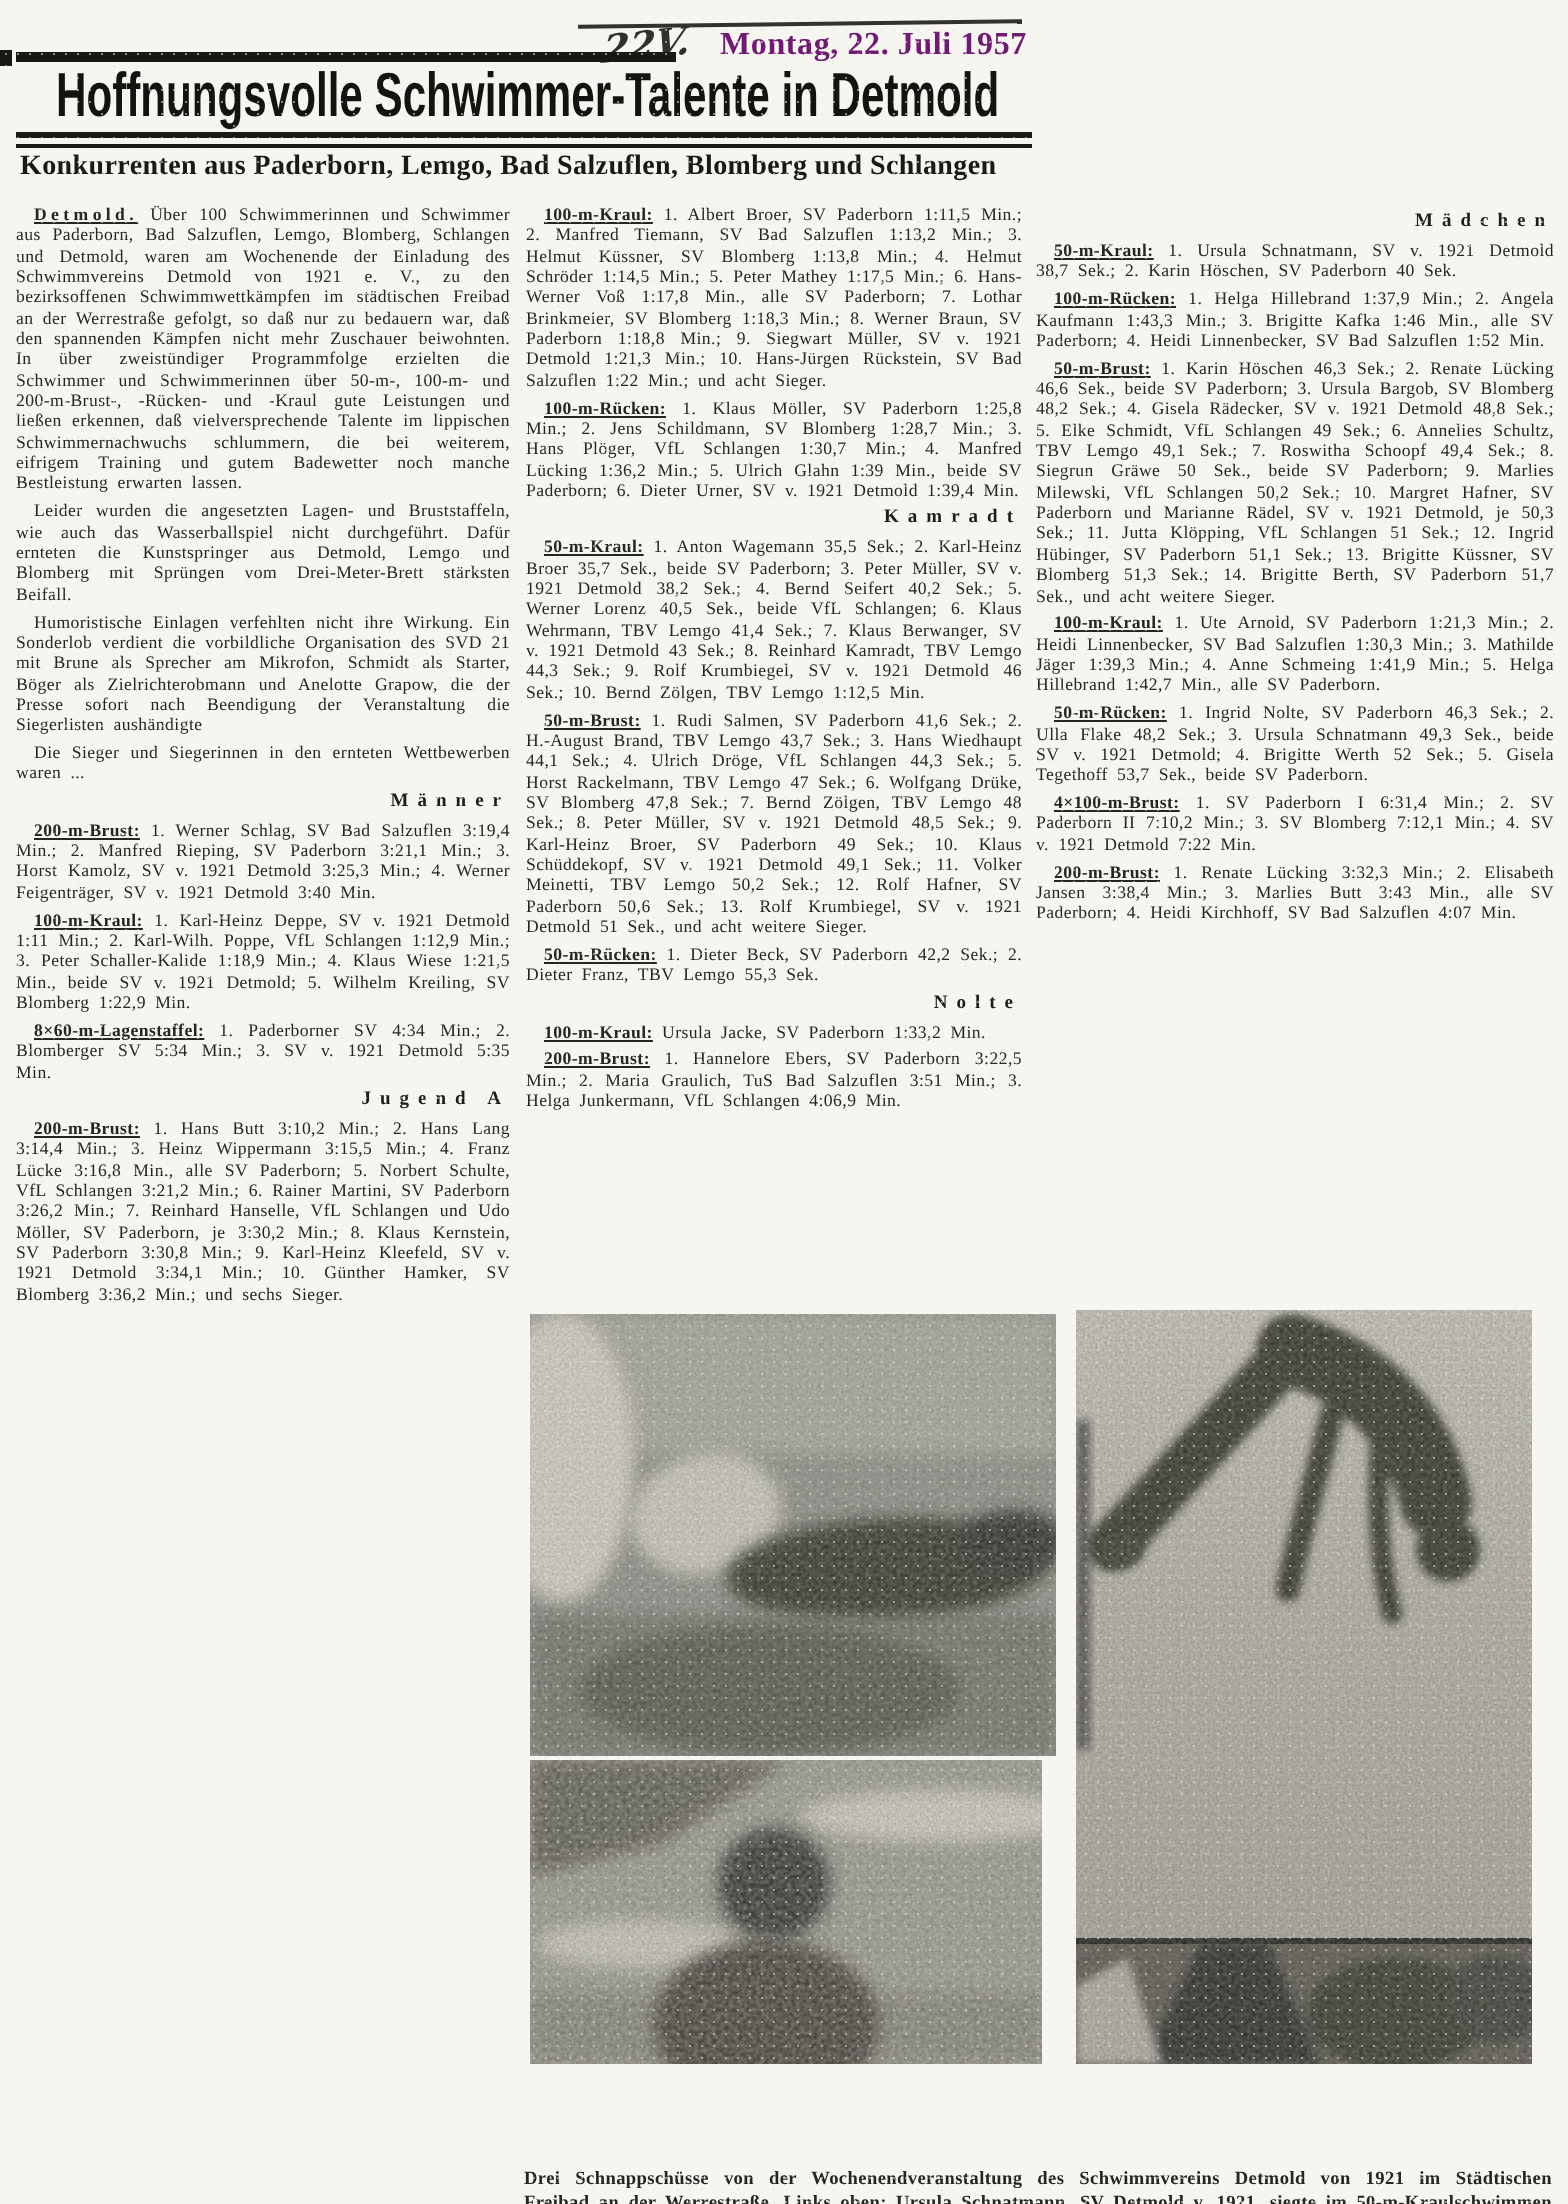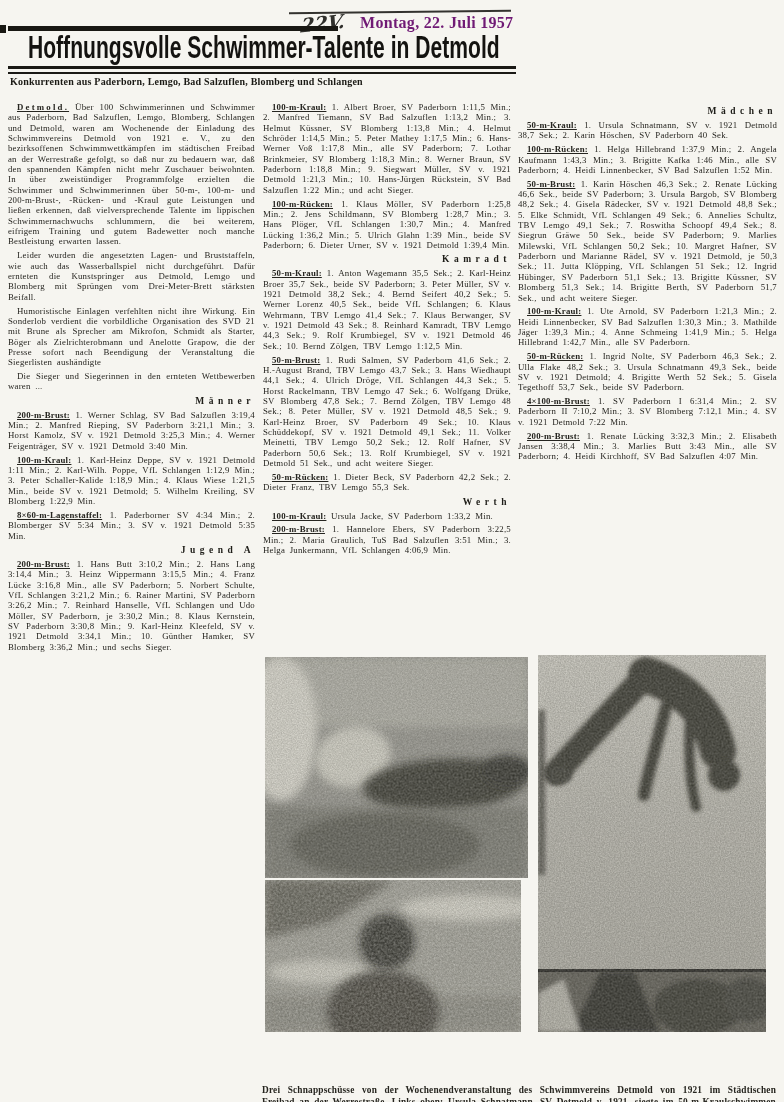--- a/index.html
+++ b/index.html
@@ -28,21 +28,21 @@
   .topbar{ position:absolute; left:8px; top:26px; width:330px; height:5px; background:#191813; }
   .topbar::before{ content:""; position:absolute; left:-8px; top:-1px; width:6px; height:8px; background:#191813; }
   .headline{
     position:absolute; left:28px; top:30px; margin:0;
     font-family:"Liberation Sans", sans-serif; font-weight:bold; font-size:31px;
     color:#141310; white-space:nowrap; transform:scaleX(0.68); transform-origin:left top;
   }
   .double-rule{ position:absolute; left:8px; top:66px; width:508px; height:3px;
     border-top:3px solid #1a1915; border-bottom:2px solid #1a1915; }
   .subhead{
-    position:absolute; left:10px; top:76px; margin:0; font-size:10px; font-weight:bold;
+    position:absolute; left:10px; top:76px; margin:0; font-size:14px; font-weight:bold;
     color:#1a1914; letter-spacing:0.2px; white-space:nowrap;
   }
   
   .col{ position:absolute; top:102px; text-align:justify; }
   .col p{
     margin:0 0 3.5px; font-size:8.8px; line-height:10.35px; text-indent:9px;
     word-spacing:2.2px; letter-spacing:0.22px; color:#262520;
   }
   .col p b.lead{ font-weight:bold;text-decoration:underline; }
   .col p b.lead.spaced{ letter-spacing:2.2px; }
@@ -87,21 +87,21 @@
       <div class="col-heading">Jugend A</div>
       <p><b class="lead">200-m-Brust:</b> 1. Hans Butt 3:10,2 Min.; 2. Hans Lang 3:14,4 Min.; 3. Heinz Wippermann 3:15,5 Min.; 4. Franz Lücke 3:16,8 Min., alle SV Paderborn; 5. Norbert Schulte, VfL Schlangen 3:21,2 Min.; 6. Rainer Martini, SV Paderborn 3:26,2 Min.; 7. Reinhard Hanselle, VfL Schlangen und Udo Möller, SV Paderborn, je 3:30,2 Min.; 8. Klaus Kernstein, SV Paderborn 3:30,8 Min.; 9. Karl-Heinz Kleefeld, SV v. 1921 Detmold 3:34,1 Min.; 10. Günther Hamker, SV Blomberg 3:36,2 Min.; und sechs Sieger.</p>
     </div>
   <div class="col" style="left:263px; width:248px">
       <p><b class="lead">100-m-Kraul:</b> 1. Albert Broer, SV Paderborn 1:11,5 Min.; 2. Manfred Tiemann, SV Bad Salzuflen 1:13,2 Min.; 3. Helmut Küssner, SV Blomberg 1:13,8 Min.; 4. Helmut Schröder 1:14,5 Min.; 5. Peter Mathey 1:17,5 Min.; 6. Hans-Werner Voß 1:17,8 Min., alle SV Paderborn; 7. Lothar Brinkmeier, SV Blomberg 1:18,3 Min.; 8. Werner Braun, SV Paderborn 1:18,8 Min.; 9. Siegwart Müller, SV v. 1921 Detmold 1:21,3 Min.; 10. Hans-Jürgen Rückstein, SV Bad Salzuflen 1:22 Min.; und acht Sieger.</p>
       <p><b class="lead">100-m-Rücken:</b> 1. Klaus Möller, SV Paderborn 1:25,8 Min.; 2. Jens Schildmann, SV Blomberg 1:28,7 Min.; 3. Hans Plöger, VfL Schlangen 1:30,7 Min.; 4. Manfred Lücking 1:36,2 Min.; 5. Ulrich Glahn 1:39 Min., beide SV Paderborn; 6. Dieter Urner, SV v. 1921 Detmold 1:39,4 Min.</p>
       <div class="col-heading">Kamradt</div>
       <p><b class="lead">50-m-Kraul:</b> 1. Anton Wagemann 35,5 Sek.; 2. Karl-Heinz Broer 35,7 Sek., beide SV Paderborn; 3. Peter Müller, SV v. 1921 Detmold 38,2 Sek.; 4. Bernd Seifert 40,2 Sek.; 5. Werner Lorenz 40,5 Sek., beide VfL Schlangen; 6. Klaus Wehrmann, TBV Lemgo 41,4 Sek.; 7. Klaus Berwanger, SV v. 1921 Detmold 43 Sek.; 8. Reinhard Kamradt, TBV Lemgo 44,3 Sek.; 9. Rolf Krumbiegel, SV v. 1921 Detmold 46 Sek.; 10. Bernd Zölgen, TBV Lemgo 1:12,5 Min.</p>
       <p><b class="lead">50-m-Brust:</b> 1. Rudi Salmen, SV Paderborn 41,6 Sek.; 2. H.-August Brand, TBV Lemgo 43,7 Sek.; 3. Hans Wiedhaupt 44,1 Sek.; 4. Ulrich Dröge, VfL Schlangen 44,3 Sek.; 5. Horst Rackelmann, TBV Lemgo 47 Sek.; 6. Wolfgang Drüke, SV Blomberg 47,8 Sek.; 7. Bernd Zölgen, TBV Lemgo 48 Sek.; 8. Peter Müller, SV v. 1921 Detmold 48,5 Sek.; 9. Karl-Heinz Broer, SV Paderborn 49 Sek.; 10. Klaus Schüddekopf, SV v. 1921 Detmold 49,1 Sek.; 11. Volker Meinetti, TBV Lemgo 50,2 Sek.; 12. Rolf Hafner, SV Paderborn 50,6 Sek.; 13. Rolf Krumbiegel, SV v. 1921 Detmold 51 Sek., und acht weitere Sieger.</p>
       <p><b class="lead">50-m-Rücken:</b> 1. Dieter Beck, SV Paderborn 42,2 Sek.; 2. Dieter Franz, TBV Lemgo 55,3 Sek.</p>
-      <div class="col-heading">Werth</div>
+      <div class="col-heading">Nolte</div>
       <p><b class="lead">100-m-Kraul:</b> Ursula Jacke, SV Paderborn 1:33,2 Min.</p>
       <p><b class="lead">200-m-Brust:</b> 1. Hannelore Ebers, SV Paderborn 3:22,5 Min.; 2. Maria Graulich, TuS Bad Salzuflen 3:51 Min.; 3. Helga Junkermann, VfL Schlangen 4:06,9 Min.</p>
     </div>
   <div class="col" style="left:518px; width:259px">
       <div class="col-heading">Mädchen</div>
       <p><b class="lead">50-m-Kraul:</b> 1. Ursula Schnatmann, SV v. 1921 Detmold 38,7 Sek.; 2. Karin Höschen, SV Paderborn 40 Sek.</p>
       <p><b class="lead">100-m-Rücken:</b> 1. Helga Hillebrand 1:37,9 Min.; 2. Angela Kaufmann 1:43,3 Min.; 3. Brigitte Kafka 1:46 Min., alle SV Paderborn; 4. Heidi Linnenbecker, SV Bad Salzuflen 1:52 Min.</p>
       <p><b class="lead">50-m-Brust:</b> 1. Karin Höschen 46,3 Sek.; 2. Renate Lücking 46,6 Sek., beide SV Paderborn; 3. Ursula Bargob, SV Blomberg 48,2 Sek.; 4. Gisela Rädecker, SV v. 1921 Detmold 48,8 Sek.; 5. Elke Schmidt, VfL Schlangen 49 Sek.; 6. Annelies Schultz, TBV Lemgo 49,1 Sek.; 7. Roswitha Schoopf 49,4 Sek.; 8. Siegrun Gräwe 50 Sek., beide SV Paderborn; 9. Marlies Milewski, VfL Schlangen 50,2 Sek.; 10. Margret Hafner, SV Paderborn und Marianne Rädel, SV v. 1921 Detmold, je 50,3 Sek.; 11. Jutta Klöpping, VfL Schlangen 51 Sek.; 12. Ingrid Hübinger, SV Paderborn 51,1 Sek.; 13. Brigitte Küssner, SV Blomberg 51,3 Sek.; 14. Brigitte Berth, SV Paderborn 51,7 Sek., und acht weitere Sieger.</p>
       <p><b class="lead">100-m-Kraul:</b> 1. Ute Arnold, SV Paderborn 1:21,3 Min.; 2. Heidi Linnenbecker, SV Bad Salzuflen 1:30,3 Min.; 3. Mathilde Jäger 1:39,3 Min.; 4. Anne Schmeing 1:41,9 Min.; 5. Helga Hillebrand 1:42,7 Min., alle SV Paderborn.</p>
       <p><b class="lead">50-m-Rücken:</b> 1. Ingrid Nolte, SV Paderborn 46,3 Sek.; 2. Ulla Flake 48,2 Sek.; 3. Ursula Schnatmann 49,3 Sek., beide SV v. 1921 Detmold; 4. Brigitte Werth 52 Sek.; 5. Gisela Tegethoff 53,7 Sek., beide SV Paderborn.</p>

